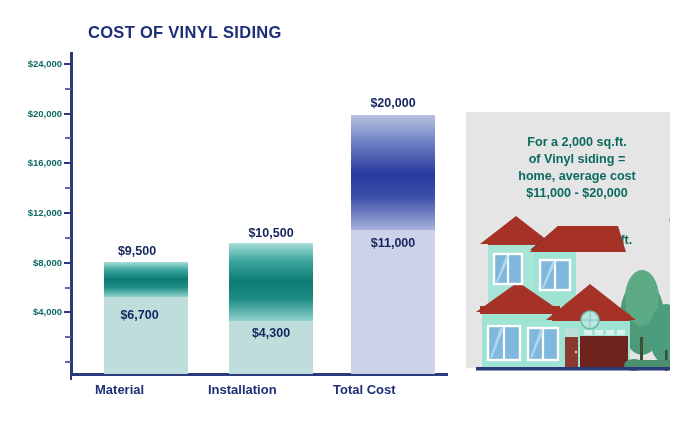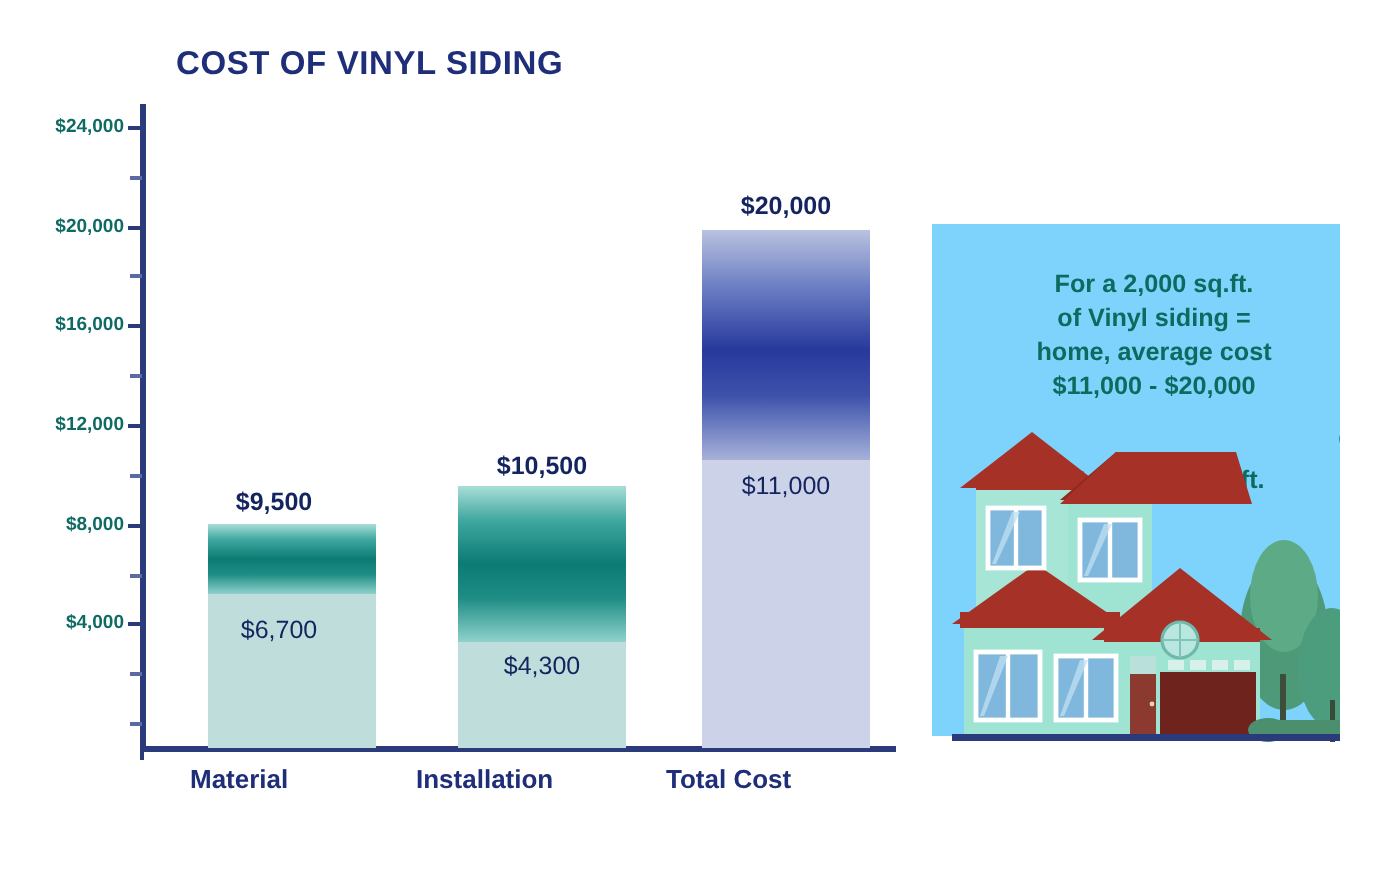--- a/index.html
+++ b/index.html
@@ -58,27 +58,27 @@
   .teal-upper{background:linear-gradient(180deg,#a9ded8 0%,#3fa8a0 22%,#0b7b73 50%,#1f8d85 72%,#8fd2cc 100%);}
   .blue-lower{background:#ccd3e8;}
   .blue-upper{background:linear-gradient(180deg,#b9c2e0 0%,#6e80c4 24%,#27399c 52%,#3d51ab 72%,#a7b2da 100%);}
 
   .bartop{
     position:absolute;text-align:center;white-space:nowrap;
     font-size:12.5px;font-weight:bold;color:#14245e;
   }
   .barinner{
     position:absolute;text-align:center;white-space:nowrap;
-    font-size:12.5px;font-weight:normal;color:#14245e;
+    font-size:12.5px;font-weight:bold;color:#14245e;
   }
 
   
   .panel{
     position:absolute;left:466px;top:112px;width:204px;height:262px;
-    background:#7dd3fc;overflow:hidden;
+    background:#e5e5e5;overflow:hidden;
   }
   .panel-text{
     position:absolute;left:0;top:22px;width:222px;
     text-align:center;color:#0c6b5e;
     font-size:12.6px;font-weight:bold;line-height:17px;
   }
   .panel-or{
     position:absolute;left:0;top:100px;width:222px;
     text-align:right;color:#0c6b5e;
     font-size:12.6px;font-weight:bold;line-height:17px;

